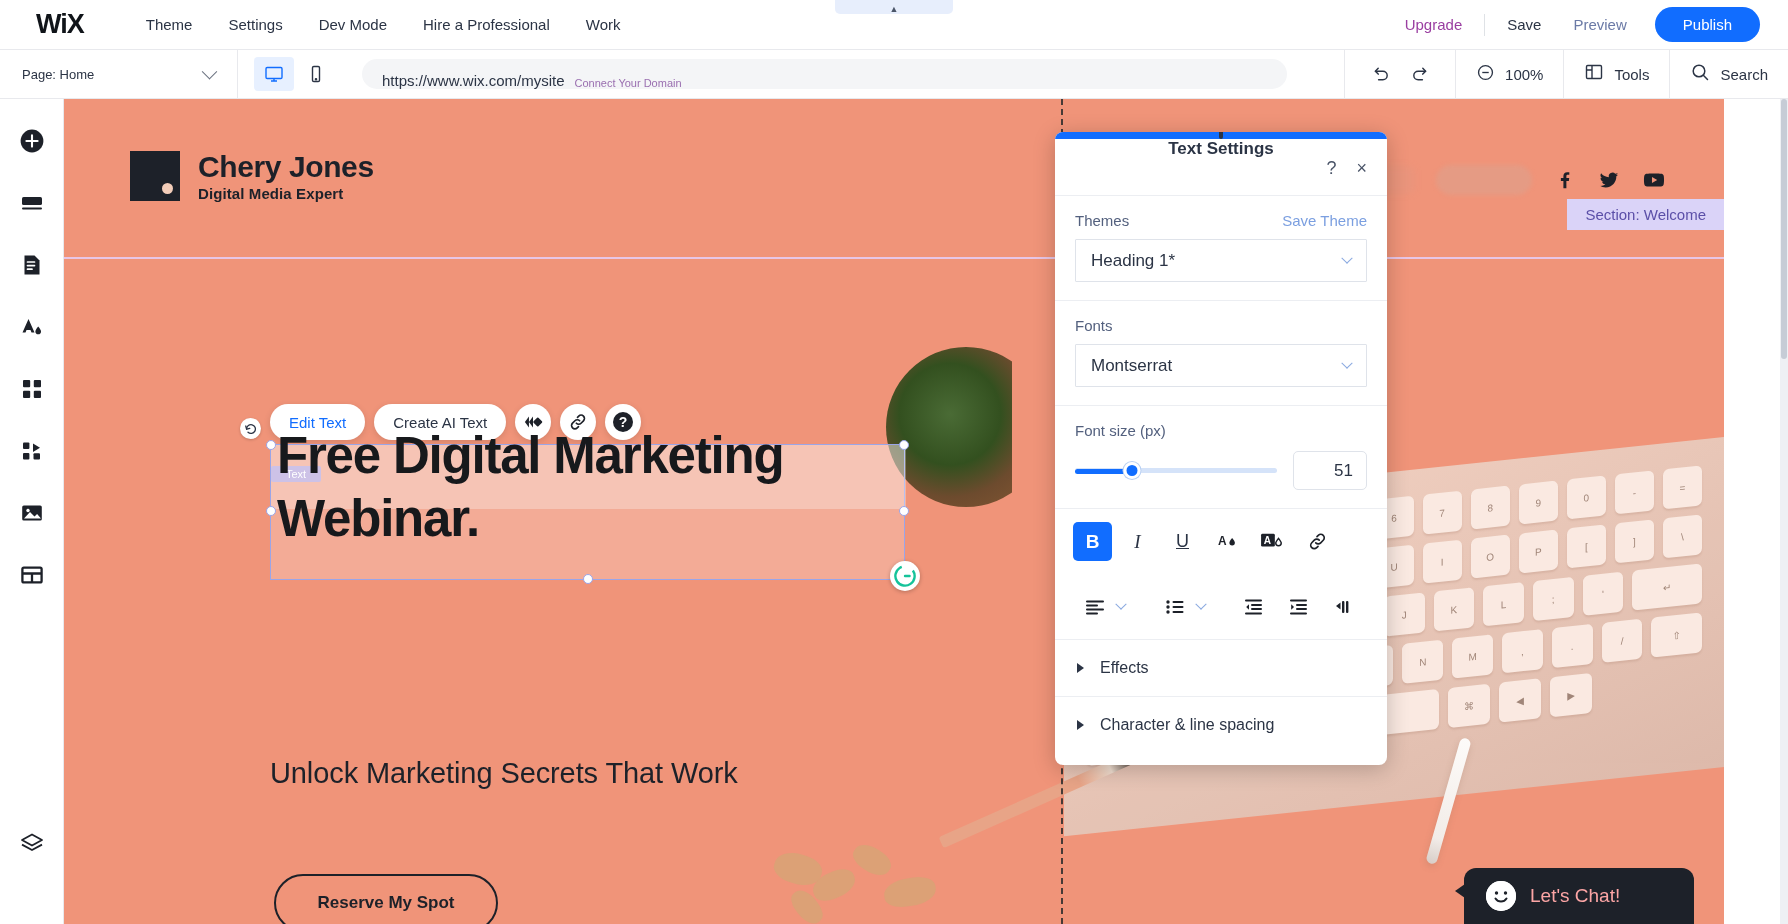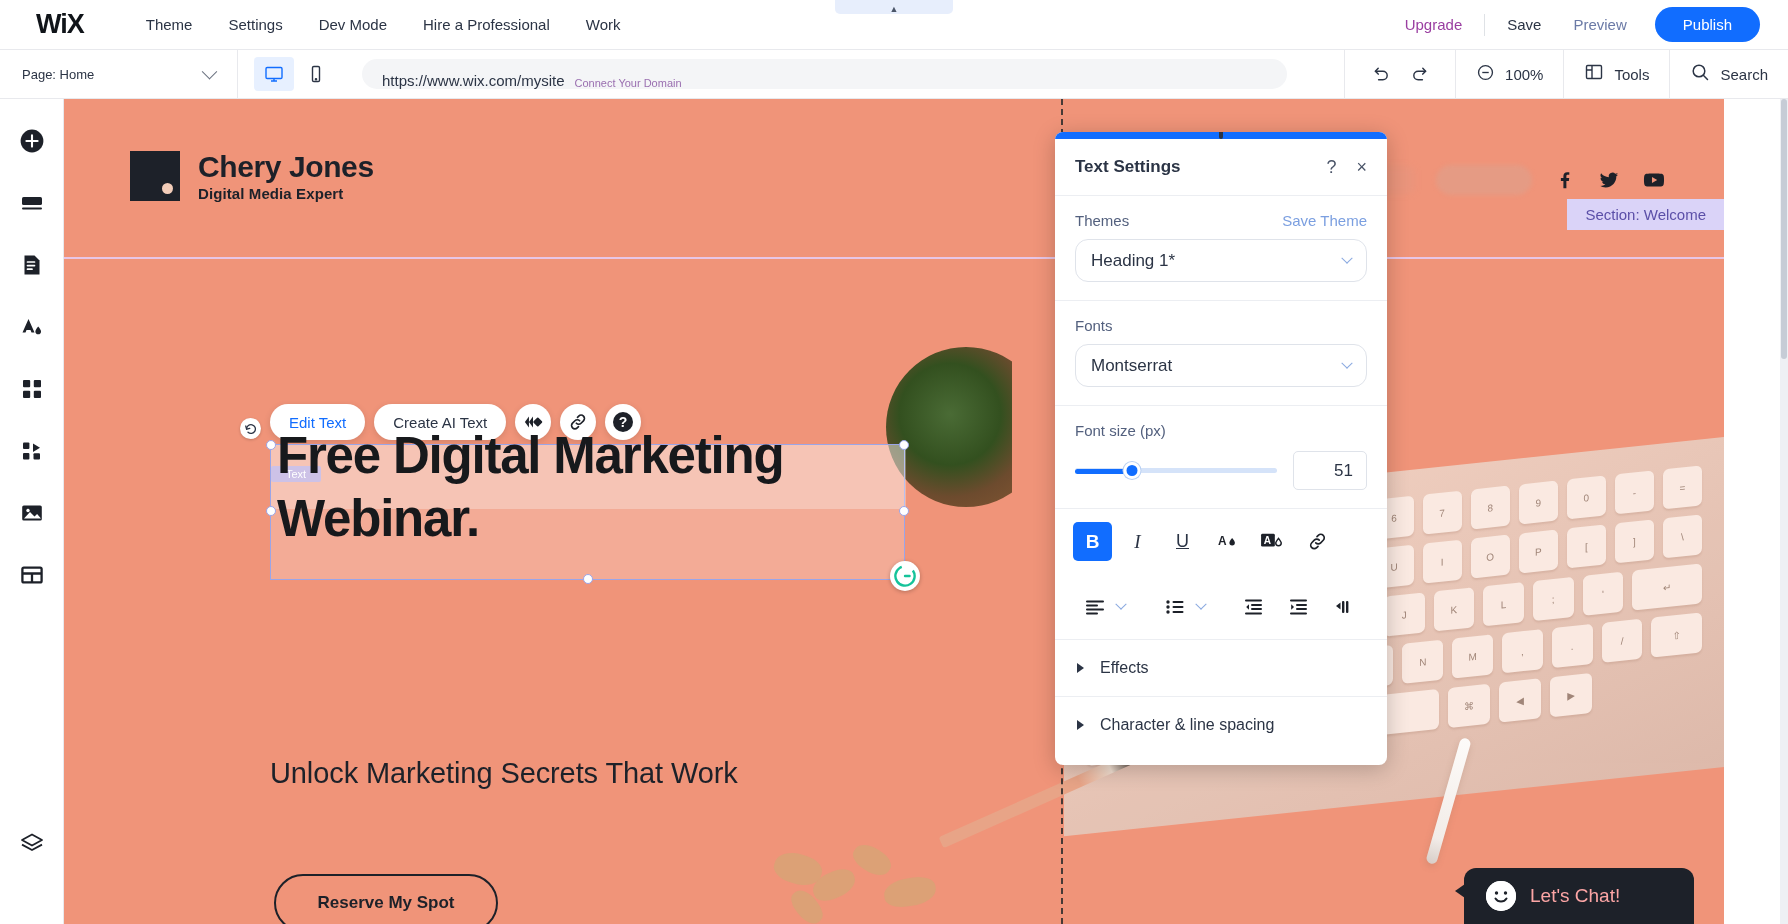--- a/index.html
+++ b/index.html
@@ -227,30 +227,31 @@
     box-shadow: 0 4px 22px rgba(0,0,0,.22);
   }
   .panel-grip { height: 7px; background: #116dff; cursor: grab; position: relative; }
   .panel-grip::after {
     content: ""; position: absolute; left: 50%; top: -4px; transform: translateX(-50%);
     width: 4px; height: 11px; background: #2b3445; border-radius: 2px;
   }
   .panel-head {
     height: 57px; display: flex; align-items: center; padding: 0 20px;
     border-bottom: 1px solid #eceef2;
+    flex-direction: column;
   }
   .panel-title { font-size: 17px; font-weight: 700; color: #2b3445; }
   .panel-head-icons { margin-left: auto; display: flex; align-items: center; gap: 20px; }
   .ph-icon { font-size: 18px; color: #4a5468; cursor: pointer; line-height: 1; }
   .panel-sec { padding: 16px 20px 18px; border-bottom: 1px solid #eceef2; }
   .sec-row { display: flex; align-items: baseline; justify-content: space-between; margin-bottom: 10px; }
   .sec-label { font-size: 15px; color: #53607e; }
   .sec-action { font-size: 15px; color: #7b9fe0; cursor: pointer; }
   .select-box {
-    height: 43px; border: 1px solid #dfe3ea; border-radius: 13px; background: #fff;
+    height: 43px; border: 1px solid #dfe3ea; border-radius: 1px; background: #fff;
     display: flex; align-items: center; padding: 16px 15px; cursor: pointer;
   }
   .select-val { font-size: 17px; color: #2b3445; }
   .select-box .chev { margin-left: auto; }
   .fs-row { display: flex; align-items: center; gap: 16px; margin-top: 12px; }
   .slider { position: relative; flex: 1; height: 22px; display: flex; align-items: center; }
   .slider-track { width: 100%; height: 5px; border-radius: 3px; background: #d5e3f9; }
   .slider-fill { position: absolute; left: 0; top: 9px; height: 5px; border-radius: 3px; background: #116dff; width: 28%; }
   .slider-knob {
     position: absolute; left: 28%; top: 2px; width: 17px; height: 17px; border-radius: 50%;

